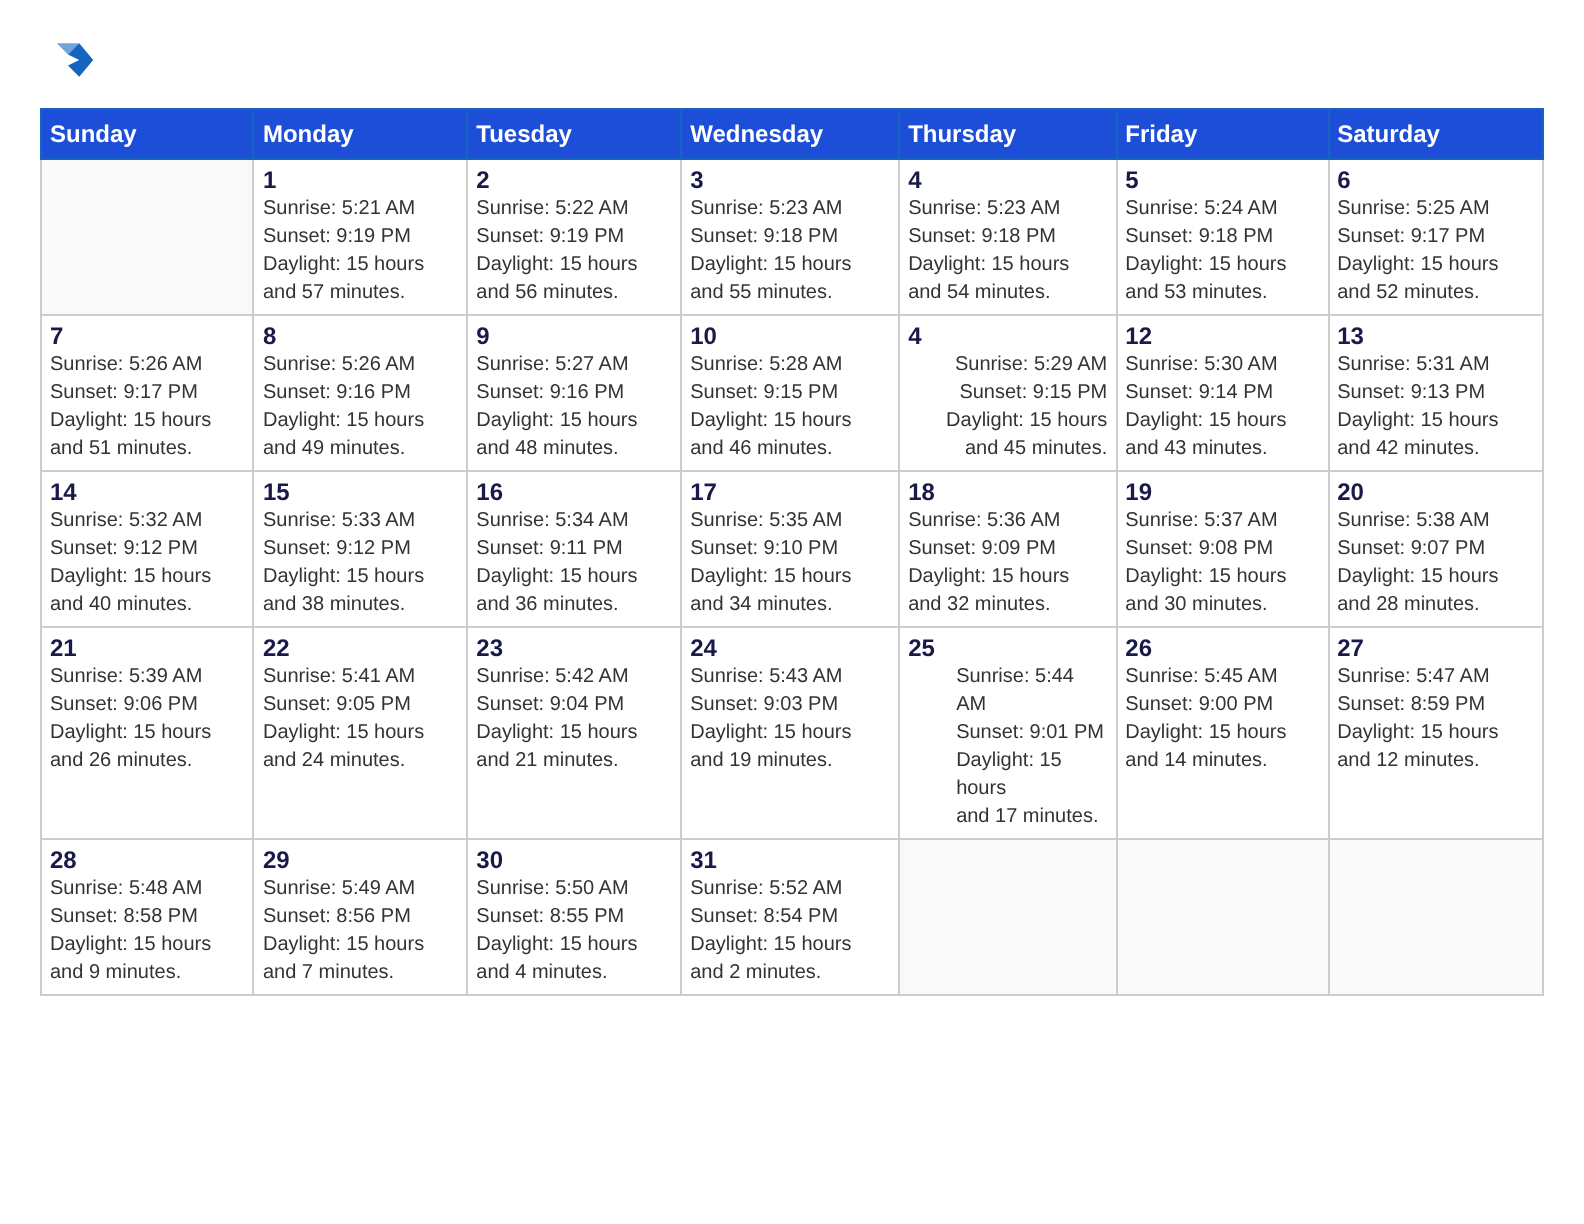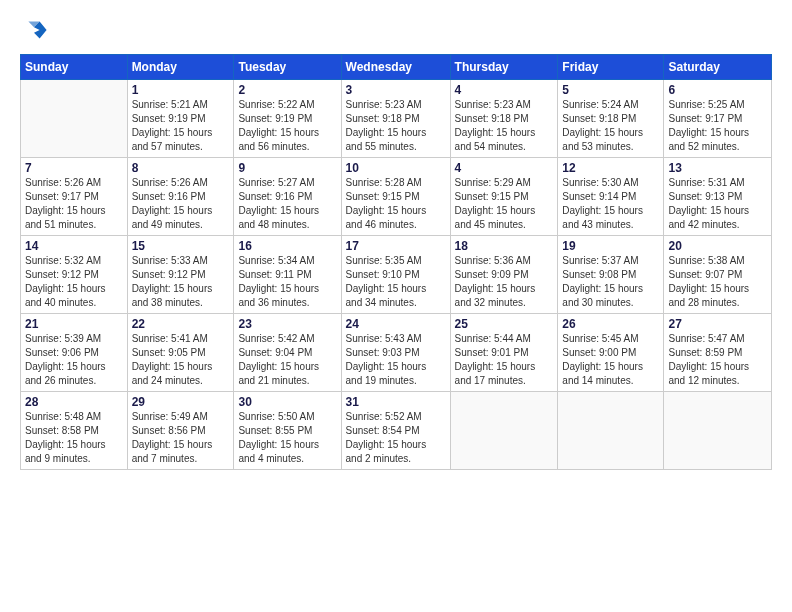--- a/index.html
+++ b/index.html
@@ -192,21 +192,21 @@
           </td>
           <td>
             <span class="day-number">10</span>
             <div class="day-info" style="white-space: pre-line;">Sunrise: 5:28 AM
 Sunset: 9:15 PM
 Daylight: 15 hours
 and 46 minutes.</div>
           </td>
           <td>
             <span class="day-number">4</span>
-            <div class="day-info" style="white-space: pre-line;">Sunrise: 5:29 AM
+            <div class="day-info" style="white-space: pre-line; text-align: right;">Sunrise: 5:29 AM
 Sunset: 9:15 PM
 Daylight: 15 hours
 and 45 minutes.</div>
           </td>
           <td>
             <span class="day-number">12</span>
             <div class="day-info" style="white-space: pre-line;">Sunrise: 5:30 AM
 Sunset: 9:14 PM
 Daylight: 15 hours
 and 43 minutes.</div>
@@ -294,21 +294,21 @@
           </td>
           <td>
             <span class="day-number">24</span>
             <div class="day-info" style="white-space: pre-line;">Sunrise: 5:43 AM
 Sunset: 9:03 PM
 Daylight: 15 hours
 and 19 minutes.</div>
           </td>
           <td>
             <span class="day-number">25</span>
-            <div class="day-info" style="white-space: pre-line;">Sunrise: 5:44 AM
+            <div class="day-info" style="white-space: pre-line; margin-left: 24px;">Sunrise: 5:44 AM
 Sunset: 9:01 PM
 Daylight: 15 hours
 and 17 minutes.</div>
           </td>
           <td>
             <span class="day-number">26</span>
             <div class="day-info" style="white-space: pre-line;">Sunrise: 5:45 AM
 Sunset: 9:00 PM
 Daylight: 15 hours
 and 14 minutes.</div>

